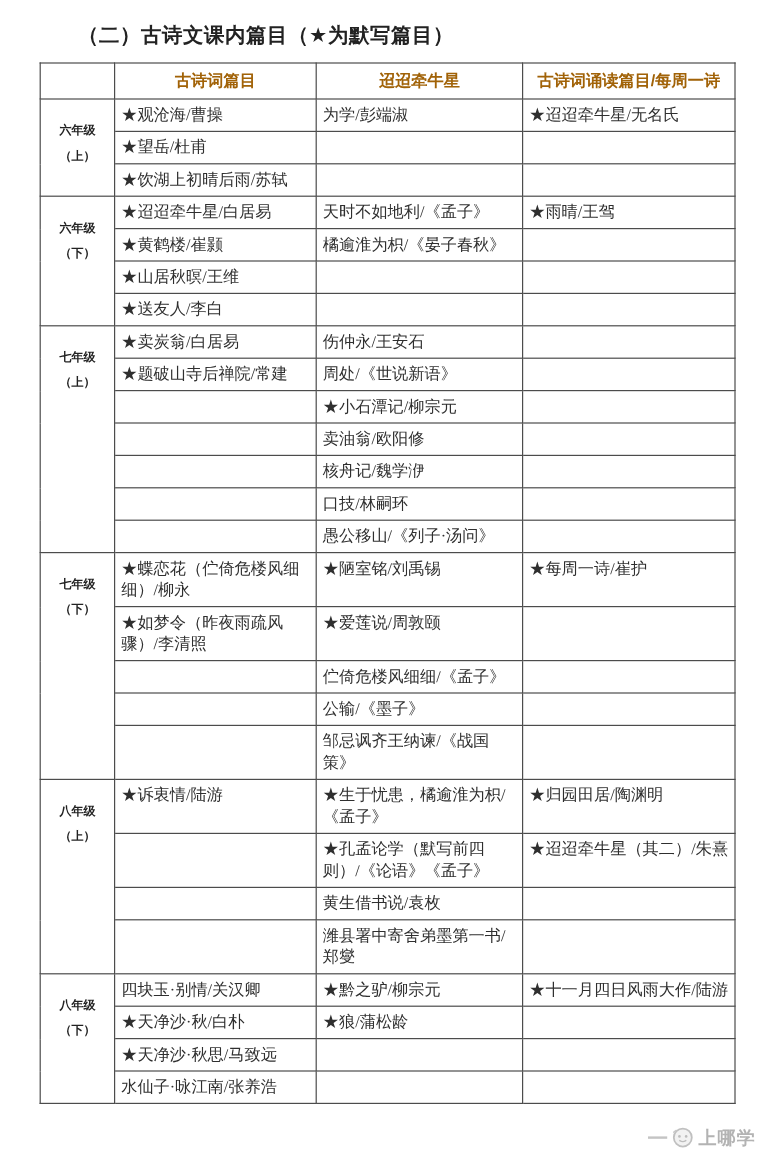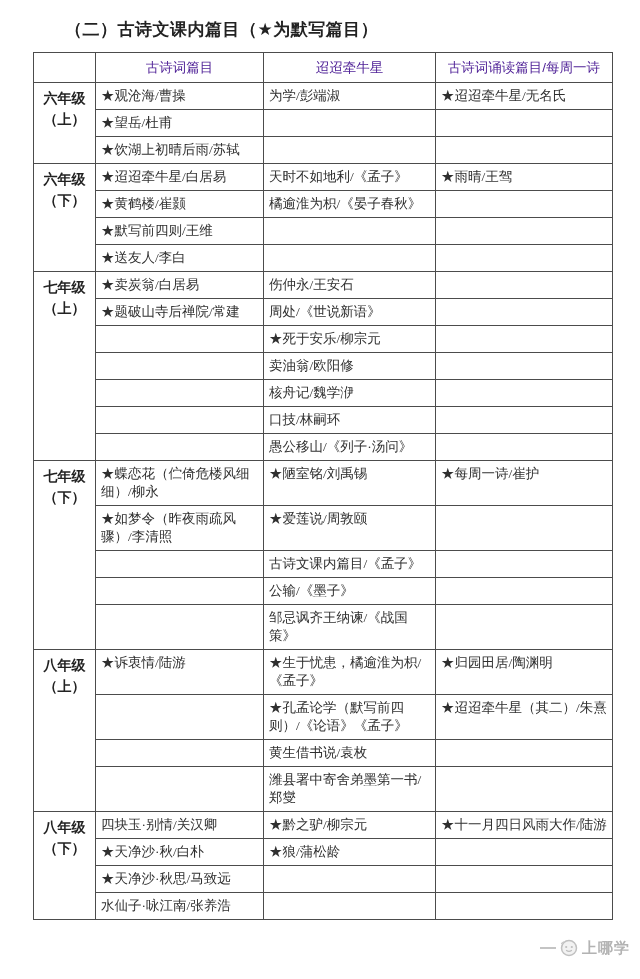--- a/index.html
+++ b/index.html
@@ -26,34 +26,34 @@
     left: 33px; top: 52px;
     width: 579px;
     border-collapse: collapse;
     table-layout: fixed;
   }
   table.curriculum th, table.curriculum td {
     border: 1px solid #4c4c4c;
   }
   table.curriculum th {
     font-family: "Liberation Sans", "DejaVu Sans", sans-serif;
-    font-weight: normal;
+    font-weight: bold;
     font-size: 13.5px;
-    color: #4c1d95;
+    color: #a16207;
     padding: 6px 2px;
     line-height: 17px;
   }
   td.grade-cell {
     font-family: "Liberation Sans", "DejaVu Sans", sans-serif;
     font-weight: bold;
-    font-size: 14px;
+    font-size: 10px;
     color: #222222;
     text-align: center;
     vertical-align: top;
-    padding: 5px 2px;
+    padding: 16px 2px;
     line-height: 21px;
     white-space: pre-line;
   }
   td.entry-cell {
     font-size: 13.5px;
     color: #2f2f2f;
     text-align: left;
     vertical-align: top;
     padding: 4px 5px;
     line-height: 18px;
@@ -124,21 +124,21 @@
           <td class="entry-cell">★迢迢牵牛星/白居易</td>
           <td class="entry-cell">天时不如地利/《孟子》</td>
           <td class="entry-cell">★雨晴/王驾</td>
         </tr>
         <tr>
           <td class="entry-cell">★黄鹤楼/崔颢</td>
           <td class="entry-cell">橘逾淮为枳/《晏子春秋》</td>
           <td class="entry-cell"></td>
         </tr>
         <tr>
-          <td class="entry-cell">★默写前四则/王维</td>
+          <td class="entry-cell">★山居秋暝/王维</td>
           <td class="entry-cell"></td>
           <td class="entry-cell"></td>
         </tr>
         <tr>
           <td class="entry-cell">★送友人/李白</td>
           <td class="entry-cell"></td>
           <td class="entry-cell"></td>
         </tr>
         <tr>
           <td class="grade-cell" rowspan="7">七年级
@@ -147,21 +147,21 @@
           <td class="entry-cell">伤仲永/王安石</td>
           <td class="entry-cell"></td>
         </tr>
         <tr>
           <td class="entry-cell">★题破山寺后禅院/常建</td>
           <td class="entry-cell">周处/《世说新语》</td>
           <td class="entry-cell"></td>
         </tr>
         <tr>
           <td class="entry-cell"></td>
-          <td class="entry-cell">★死于安乐/柳宗元</td>
+          <td class="entry-cell">★小石潭记/柳宗元</td>
           <td class="entry-cell"></td>
         </tr>
         <tr>
           <td class="entry-cell"></td>
           <td class="entry-cell">卖油翁/欧阳修</td>
           <td class="entry-cell"></td>
         </tr>
         <tr>
           <td class="entry-cell"></td>
           <td class="entry-cell">核舟记/魏学洢</td>
@@ -184,21 +184,21 @@
           <td class="entry-cell">★陋室铭/刘禹锡</td>
           <td class="entry-cell">★每周一诗/崔护</td>
         </tr>
         <tr>
           <td class="entry-cell">★如梦令（昨夜雨疏风骤）/李清照</td>
           <td class="entry-cell">★爱莲说/周敦颐</td>
           <td class="entry-cell"></td>
         </tr>
         <tr>
           <td class="entry-cell"></td>
-          <td class="entry-cell">古诗文课内篇目/《孟子》</td>
+          <td class="entry-cell">伫倚危楼风细细/《孟子》</td>
           <td class="entry-cell"></td>
         </tr>
         <tr>
           <td class="entry-cell"></td>
           <td class="entry-cell">公输/《墨子》</td>
           <td class="entry-cell"></td>
         </tr>
         <tr>
           <td class="entry-cell"></td>
           <td class="entry-cell">邹忌讽齐王纳谏/《战国策》</td>

